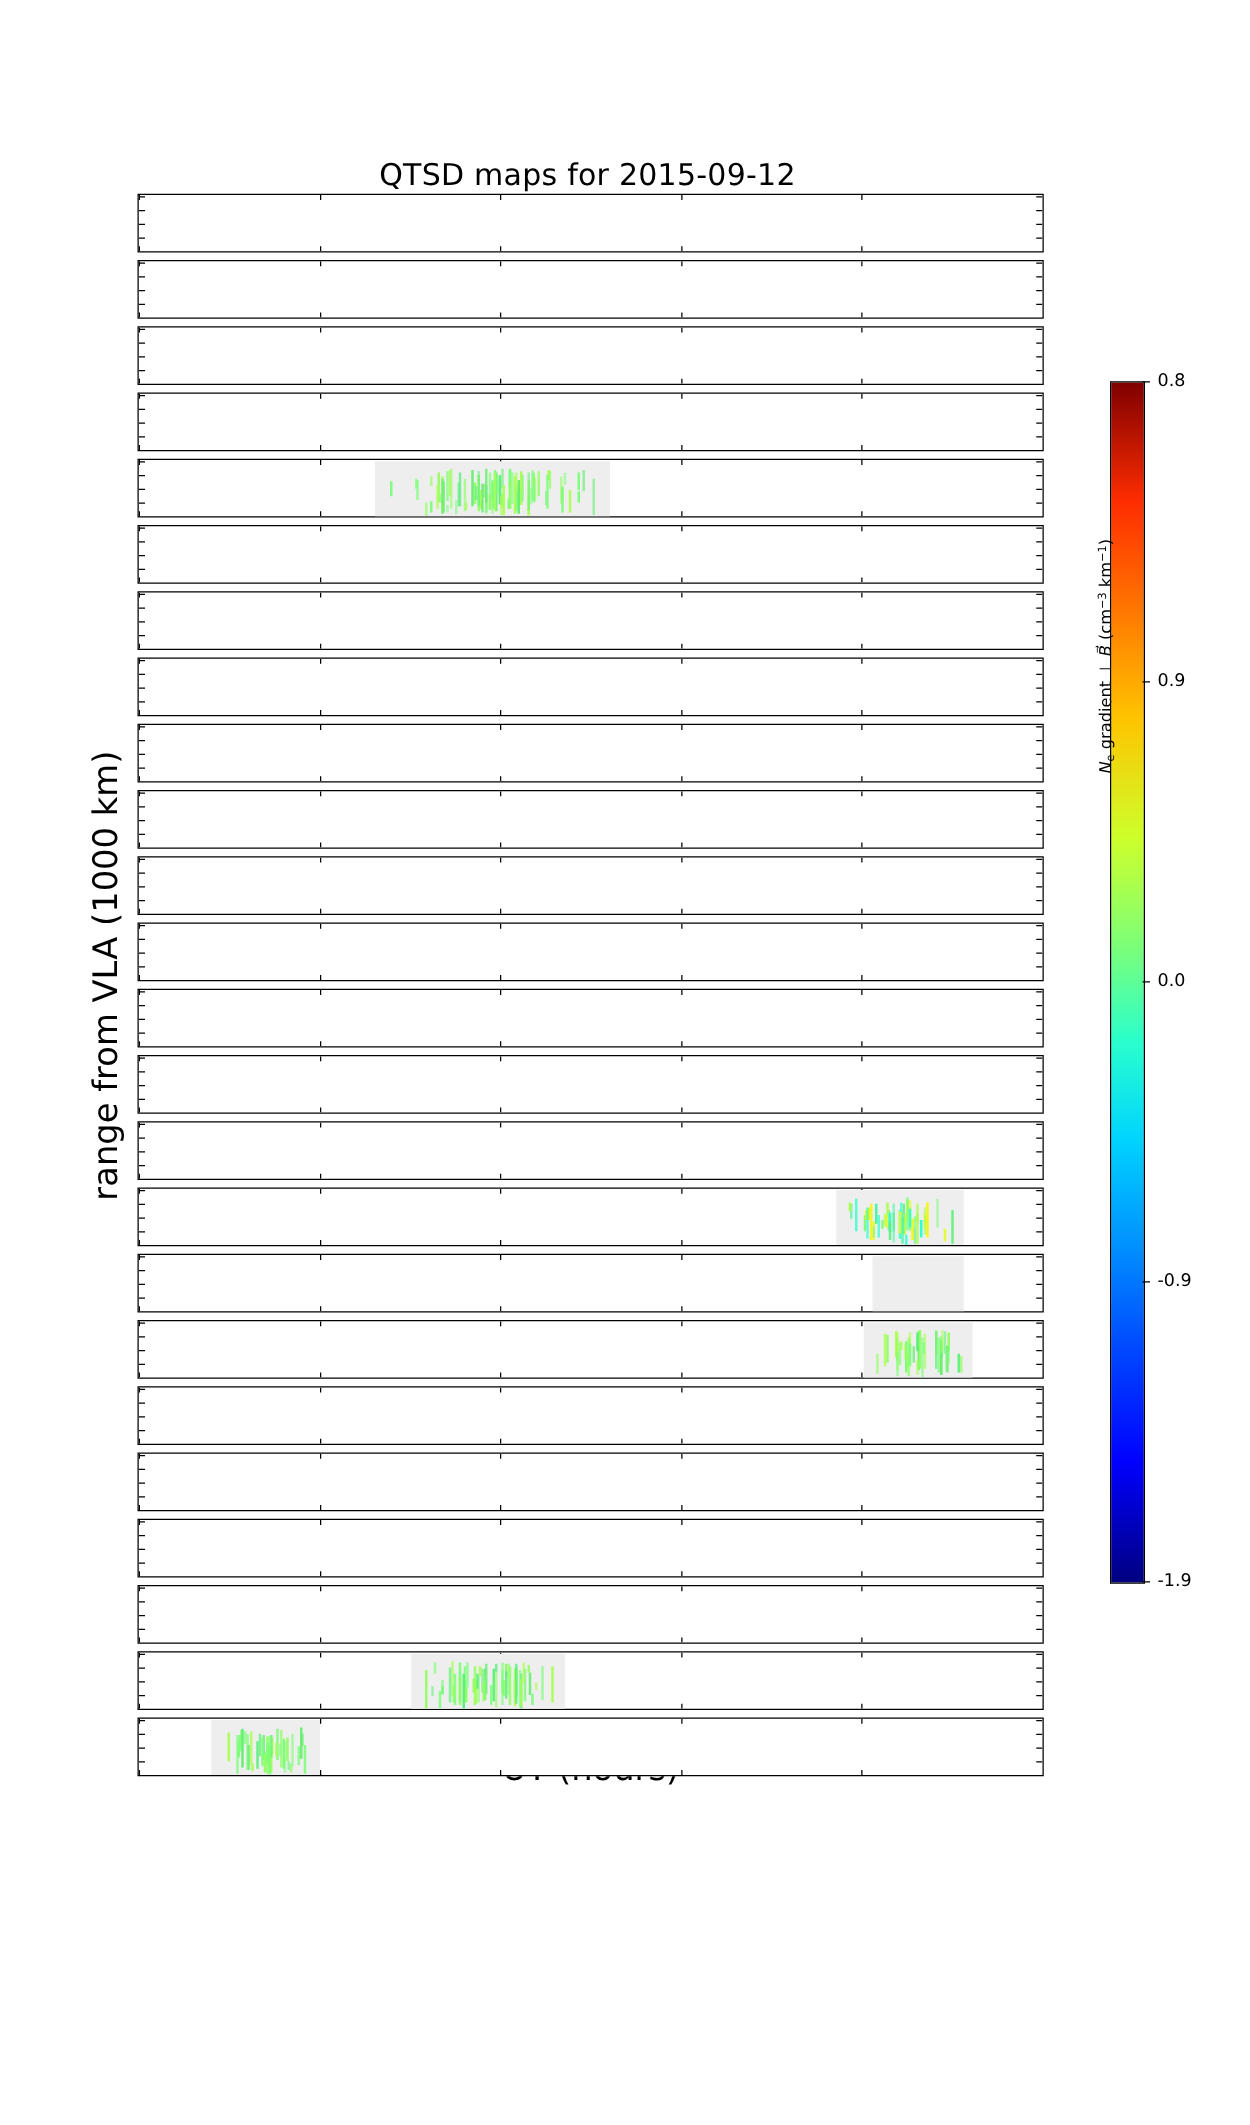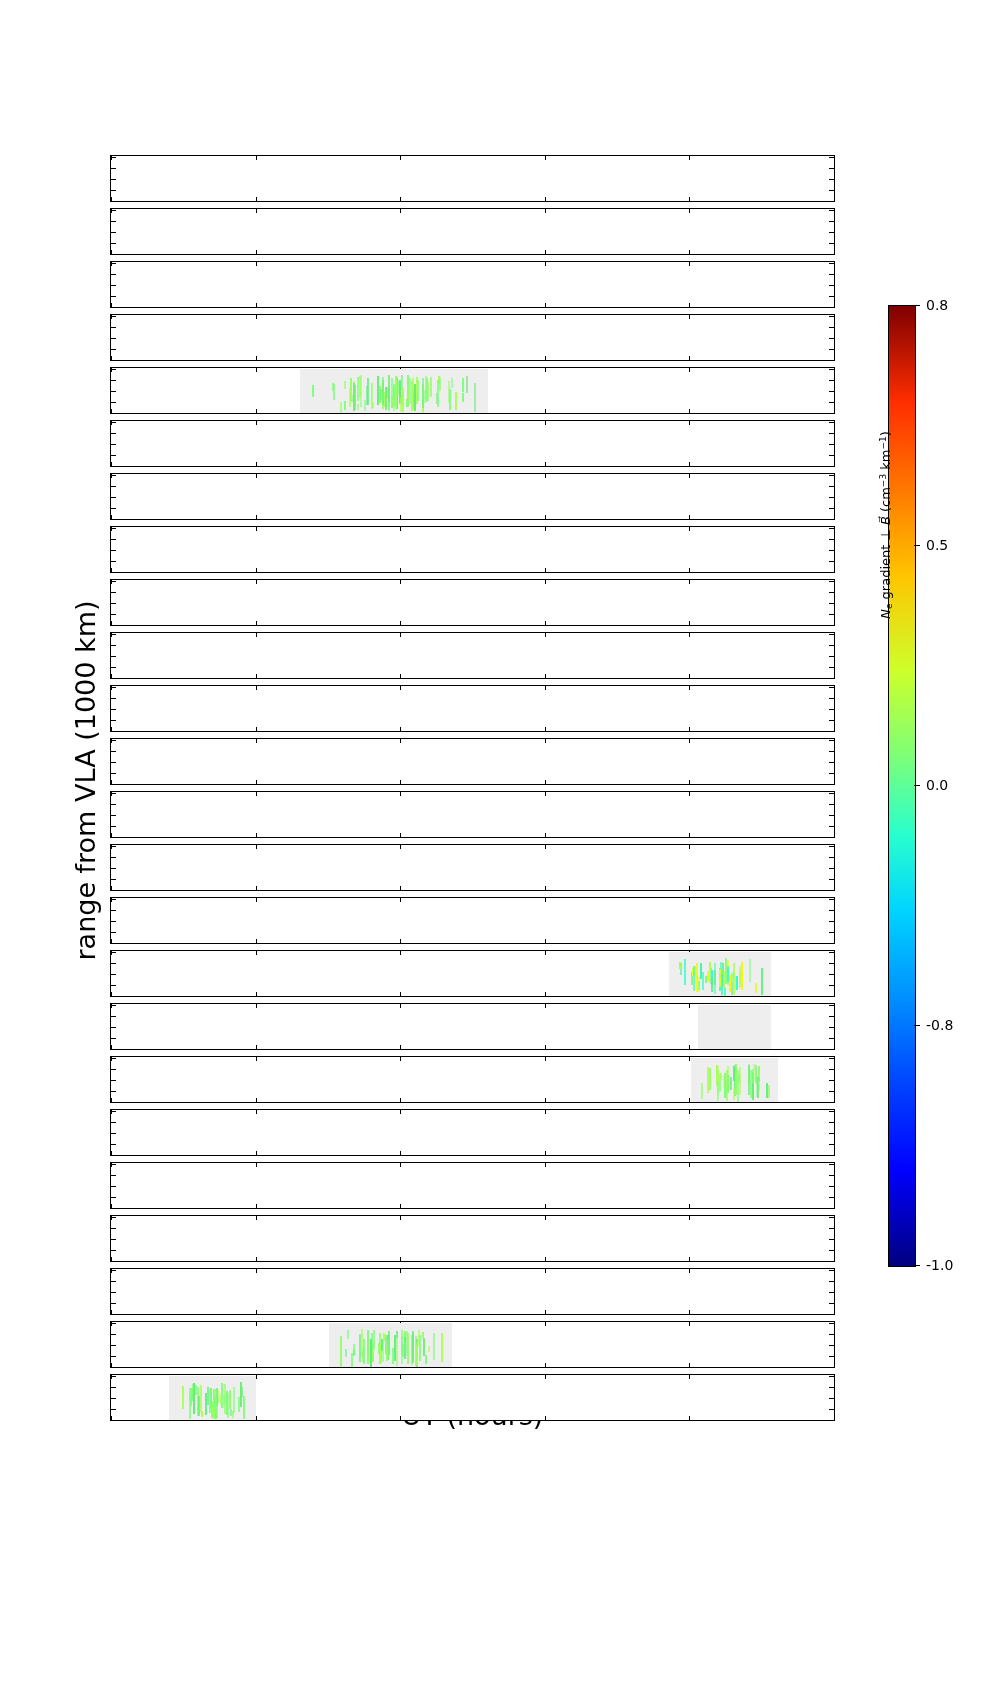--- a/index.html
+++ b/index.html
@@ -65,20 +65,21 @@
   }
   .sub{font-size:9px;vertical-align:-2px;}
   .sup{font-size:9px;vertical-align:4px;}
   .ital{font-style:italic;}
 </style>
 </head>
 <body>
 
 <div id="figure">
 
+  <div id="chart-title">QTSD maps for 2015-09-12</div>
 
   <div id="ylabel">range from VLA (1000 km)</div>
   <div id="xlabel">UT (hours)</div>
 
   <div id="panels">
       <div class="panel">
         <div class="ytick l" style="top: 1px;"></div>
         <div class="ytick r" style="top: 1px;"></div>
         <div class="ytick l" style="top: 12px;"></div>
         <div class="ytick r" style="top: 12px;"></div>
@@ -885,26 +886,26 @@
         </div>
       </div>
     </div>
 
   <div id="colorbar-wrap">
     <div id="colorbar"></div>
     <div id="cb-ticks">
         <div class="cb-tick" style="top: 0px;"></div>
         <div class="cb-lab" style="top: 0px;">0.8</div>
         <div class="cb-tick" style="top: 240px;"></div>
-        <div class="cb-lab" style="top: 240px;">0.5</div>
+        <div class="cb-lab" style="top: 240px;">0.9</div>
         <div class="cb-tick" style="top: 480px;"></div>
         <div class="cb-lab" style="top: 480px;">0.0</div>
         <div class="cb-tick" style="top: 720px;"></div>
-        <div class="cb-lab" style="top: 720px;">-0.8</div>
+        <div class="cb-lab" style="top: 720px;">-0.9</div>
         <div class="cb-tick" style="top: 960px;"></div>
-        <div class="cb-lab" style="top: 960px;">-1.0</div>
+        <div class="cb-lab" style="top: 960px;">-1.9</div>
       </div>
     <div id="cb-label">
       <span class="ital">N</span><span class="sub">e</span> gradient ⊥ <span class="ital">B⃗</span> (cm<span class="sup">−3</span> km<span class="sup">−1</span>)
     </div>
   </div>
 
 </div>
 
 </body></html>

